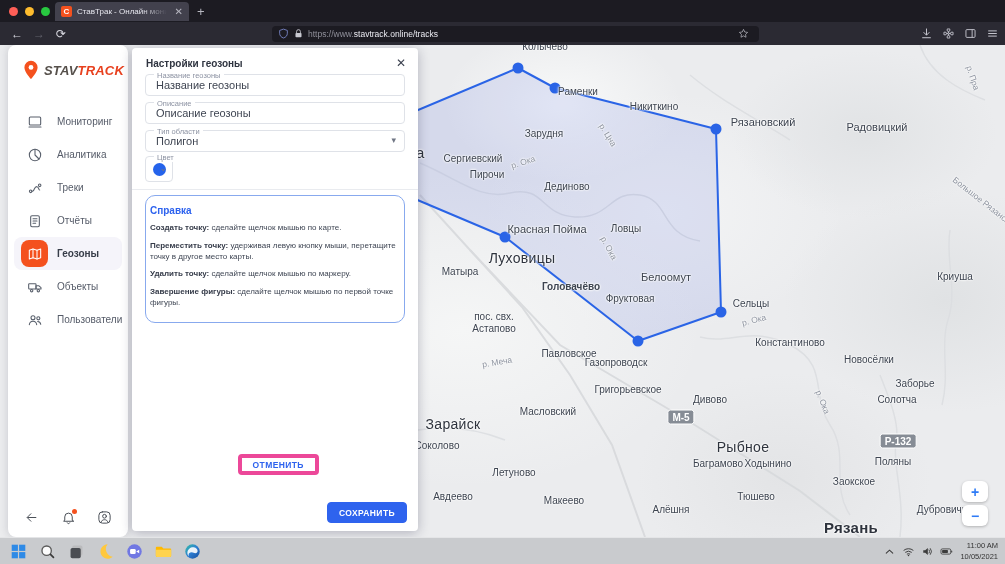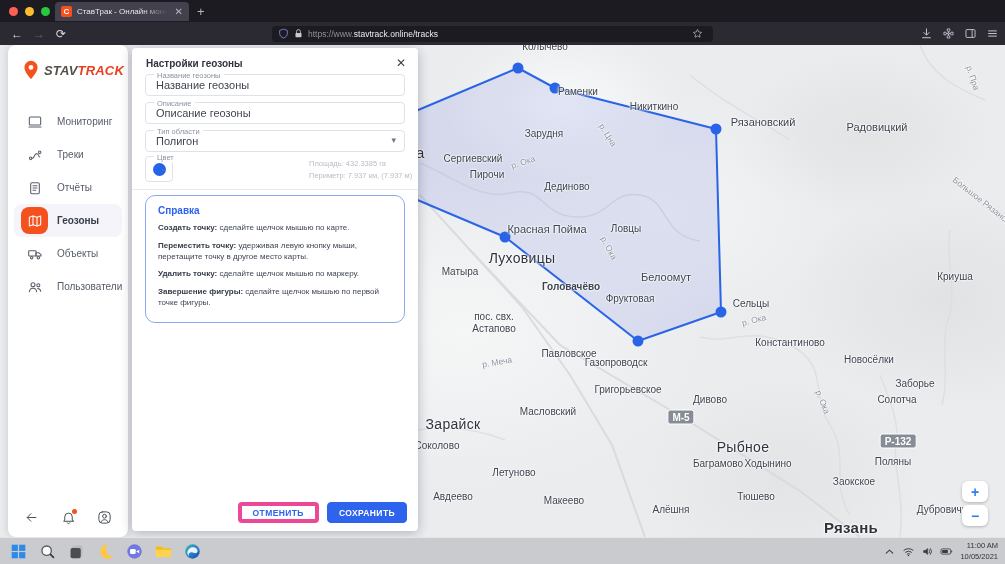--- a/index.html
+++ b/index.html
@@ -12,21 +12,21 @@
   .traffic { display:flex; gap:7px; margin-left:9px; }
   .tl { width:9px; height:9px; border-radius:50%; }
   .tab { position:absolute; left:55px; top:2px; width:134px; height:19px; background:#42414d; border-radius:4px 4px 0 0; display:flex; align-items:center; padding:0 6px; }
   .favicon { width:11px; height:11px; border-radius:2px; background:#f4511e; color:#fff; font-size:8px; font-weight:bold; display:flex; align-items:center; justify-content:center; flex:0 0 auto; }
   .tab-title { font-size:8px; color:#e7e7ef; margin-left:5px; white-space:nowrap; overflow:hidden; max-width:90px; -webkit-mask-image:linear-gradient(90deg,#000 72%,transparent); mask-image:linear-gradient(90deg,#000 72%,transparent); }
   .tab-close { margin-left:auto; color:#b7b7c0; font-size:10px; line-height:1; cursor:default; }
   .newtab { position:absolute; left:197px; top:3px; color:#b7b7c0; font-size:13px; line-height:17px; }
   .toolbar { position:absolute; top:22px; left:0; right:0; height:23px; background:#2b2a33; display:flex; align-items:center; }
   .nav-btn { width:22px; text-align:center; font-size:12px; color:#d5d5dd; }
   .nav-btn.dim { color:#62626c; }
-  .urlbar { position:absolute; left:272px; top:3.5px; width:441px; height:16px; background:#1c1b22; border-radius:4px; display:flex; align-items:center; padding:0 6px; }
+  .urlbar { position:absolute; left:272px; top:3.5px; width:487px; height:16px; background:#1c1b22; border-radius:4px; display:flex; align-items:center; padding:0 6px; }
   .urlbar .icn { width:11px; height:11px; margin-right:4px; display:inline-flex; }
   .url-text { font-size:8.5px; white-space:nowrap; }
   .url-muted { color:#8f8f99; }
   .url-main { color:#ebebf2; }
   .url-star { margin-left:auto; width:12px; height:12px; display:inline-flex; }
   .tb-right { position:absolute; right:6px; top:0; height:23px; display:flex; align-items:center; gap:9px; }
   .tb-right .icn { width:13px; height:13px; display:inline-flex; }
   .icn svg { width:100%; height:100%; }
 
   
@@ -80,28 +80,28 @@
   .field { position:absolute; left:13px; width:260px; height:22px; border:1px solid #dfe2e8; border-radius:4px; }
   .field label { position:absolute; top:-4.5px; left:8px; background:#fff; padding:0 3px; font-size:7.5px; color:#8d93a3; }
   .field-value { font-size:11px; color:#3f4552; line-height:20px; padding-left:10px; white-space:nowrap; }
   .field .chev { position:absolute; right:8px; top:4px; color:#707684; font-size:9px; }
   #f-name { top:26px; } #f-desc { top:54px; } #f-type { top:82px; }
   #f-color { top:108px; width:28px; height:26px; }
   #f-color .swatch { position:absolute; left:7px; top:6px; width:13px; height:13px; border-radius:50%; }
   #f-color .chev { right:5px; top:6px; }
   .metrics { position:absolute; top:110px; left:177px; font-size:7.5px; color:#b9bdc7; line-height:1.55; }
   .divider { position:absolute; top:141px; left:0; width:100%; height:1px; background:#e9ebef; }
-  .help-box { position:absolute; top:147px; left:13px; right:13px; border:1px solid #88a9ee; border-radius:10px; padding:9px 12px 6px; }
+  .help-box { position:absolute; top:147px; left:13px; right:13px; border:1px solid #88a9ee; border-radius:10px; padding:9px 4px 6px; }
   .help-title { font-size:10px; font-weight:bold; color:#2e63ee; margin-bottom:7px; }
   .help-item { font-size:8px; color:#3e4553; line-height:1.35; margin-bottom:7px; }
   .help-item b { color:#353b49; }
   .panel-actions { position:absolute; bottom:8px; right:11px; display:flex; gap:8px; }
   .btn { height:21px; padding:0 11px; border-radius:4px; font-size:8.5px; font-weight:bold; letter-spacing:.4px; display:flex; align-items:center; }
   .btn-cancel { background:#fff; border:4px solid #ec4899; color:#2e63ee; }
-  .btn-save { background:#2e63ee; border:1px solid #2e63ee; color:#fff; }
+  .btn-save { background:#2e63ee; border:1px solid #2e63ee; color:#fff;margin-top:48px; }
 
   
   .taskbar { position:absolute; left:0; right:0; bottom:0; height:27px; background:#c9cbce; border-top:1px solid rgba(255,255,255,.5); }
   #tb-left { position:absolute; left:10px; top:0; height:27px; display:flex; align-items:center; gap:12px; }
   .tb-btn { width:17px; height:17px; display:inline-flex; }
   .tb-btn svg { width:100%; height:100%; }
   #tb-tray { position:absolute; right:52px; top:0; height:27px; display:flex; align-items:center; gap:6px; }
   .tray-ic { width:13px; height:13px; display:inline-flex; }
   .tray-ic svg { width:100%; height:100%; }
   .clock { position:absolute; right:7px; top:3px; text-align:right; font-size:7.5px; color:#333; line-height:1.4; }
@@ -275,20 +275,29 @@
               <span class="icn"><svg viewBox="0 0 24 24">
                   <rect x="3.5" y="4.5" width="17" height="12" rx="1.5"></rect>
                   <path d="M3 19.5h18"></path>
                 </svg></span>
             </span>
             <span class="nav-label">Мониторинг</span>
           </div>
           <div class="nav-item">
             <span class="nav-ic">
               <span class="icn"><svg viewBox="0 0 24 24">
+                  <circle cx="12" cy="12" r="8.5"></circle>
+                  <path d="M12 3.5V12l6 6"></path>
+                </svg></span>
+            </span>
+            <span class="nav-label">Аналитика</span>
+          </div>
+          <div class="nav-item">
+            <span class="nav-ic">
+              <span class="icn"><svg viewBox="0 0 24 24">
                   <path d="M6.8 16.5c4.5 2.5 3.2-7 8.2-6.5 3.3.3 1.8 5 4 5"></path>
                   <circle cx="5.5" cy="17" r="1.9"></circle>
                   <circle cx="19" cy="8" r="1.9"></circle>
                 </svg></span>
             </span>
             <span class="nav-label">Треки</span>
           </div>
           <div class="nav-item">
             <span class="nav-ic">
               <span class="icn"><svg viewBox="0 0 24 24">
@@ -365,24 +374,20 @@
         <div class="field-value">Полигон</div>
         <span class="chev">▾</span>
       </div>
 
       <div class="field" id="f-color">
         <label>Цвет</label>
         <span class="swatch" style="background: rgb(37, 99, 235);"></span>
         <span class="chev">⌄</span>
       </div>
 
-      <div class="metrics">
-        <div>Площадь: 432.3385 га</div>
-        <div>Периметр: 7.937 км, (7.937 м)</div>
-      </div>
 
       <div class="divider"></div>
 
       <div class="help-box">
         <div class="help-title">Справка</div>
         <div id="help-list">
             <p class="help-item"><b>Создать точку:</b> сделайте щелчок мышью по карте.</p>
             <p class="help-item"><b>Переместить точку:</b> удерживая левую кнопку мыши, перетащите точку в другое место карты.</p>
             <p class="help-item"><b>Удалить точку:</b> сделайте щелчок мышью по маркеру.</p>
             <p class="help-item"><b>Завершение фигуры:</b> сделайте щелчок мышью по первой точке фигуры.</p>

